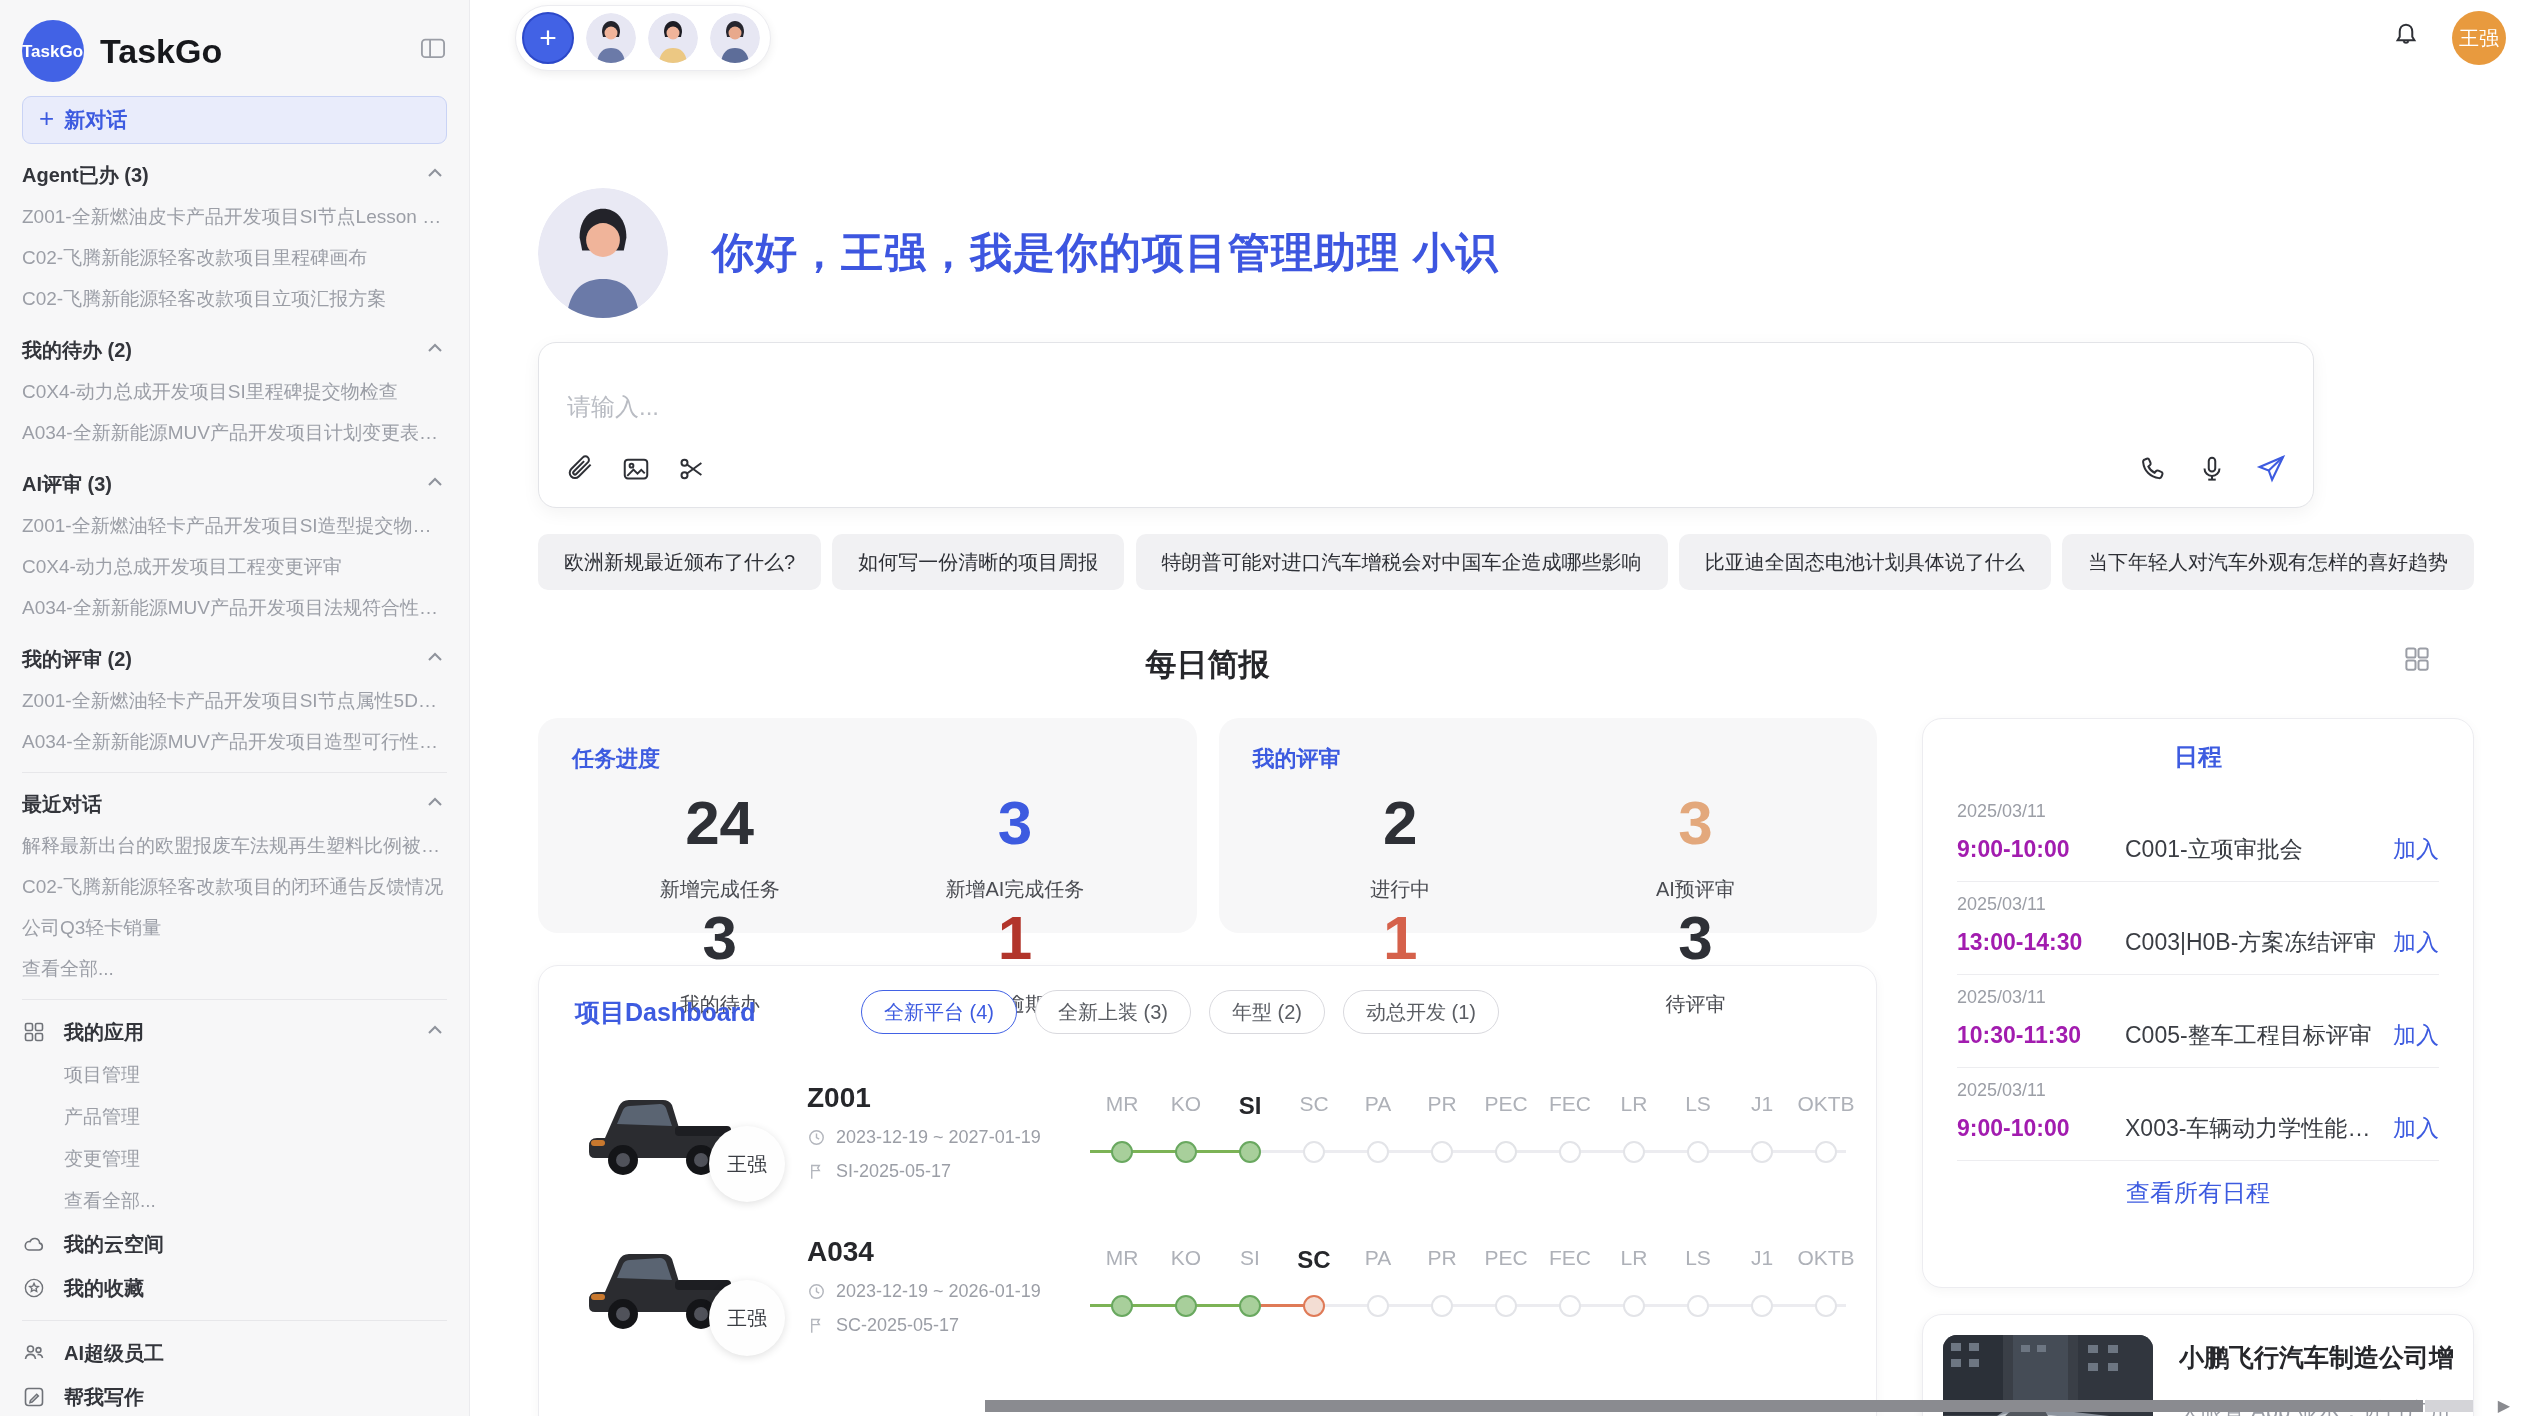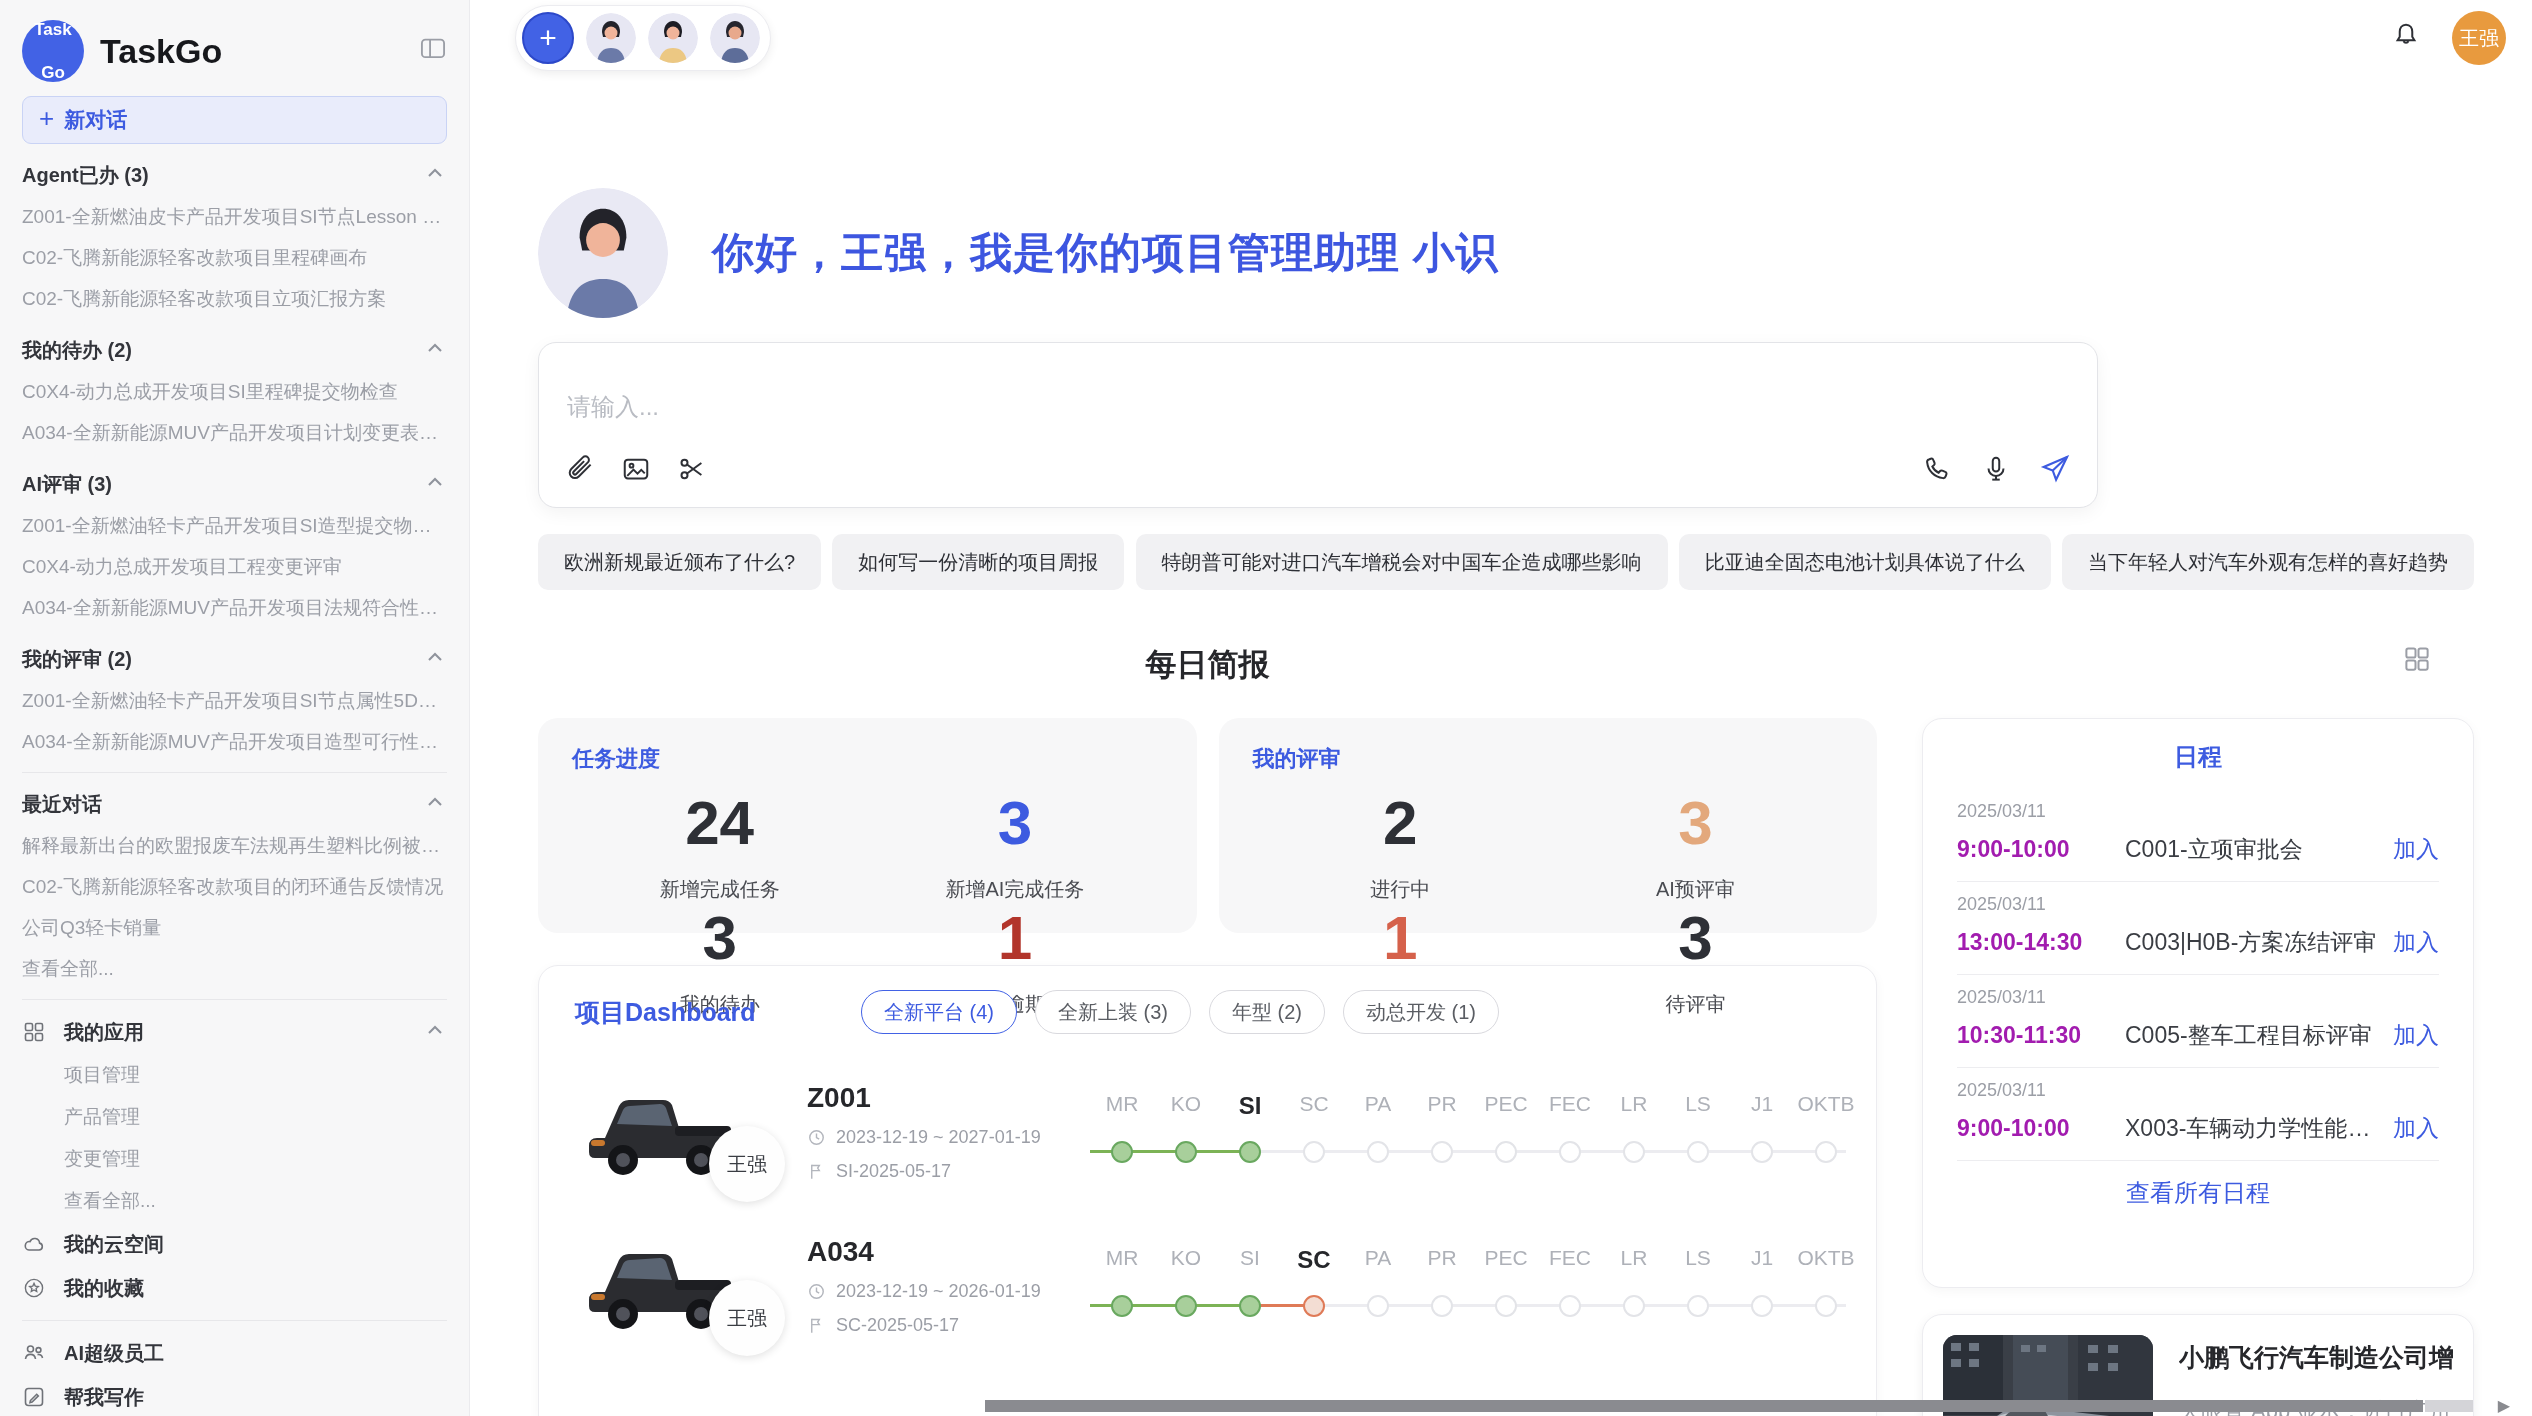--- a/index.html
+++ b/index.html
@@ -3,21 +3,21 @@
 <meta charset="utf-8">
 <style>
   html,body{margin:0;padding:0;background:#fff;}
   *{box-sizing:border-box;}
   body{font-family:"Liberation Sans","DejaVu Sans",sans-serif;color:#26272b;}
   #app{width:2532px;height:1416px;display:flex;overflow:hidden;position:relative;background:#fff;}
 
   
   .sidebar{width:470px;height:100%;background:#f7f7f8;border-right:1px solid #ebebee;padding:18px 22px 0 22px;flex-shrink:0;overflow:hidden;}
   .logo-row{display:flex;align-items:center;height:66px;}
-  .logo-circle{width:62px;height:62px;border-radius:50%;background:#4262e5;color:#fff;display:flex;flex-direction:column;align-items:center;justify-content:space-between;font-size:17px;font-weight:700;line-height:19px;flex-shrink:0;}
+  .logo-circle{width:62px;height:62px;border-radius:50%;background:#4262e5;color:#fff;display:flex;flex-direction:row;align-items:center;justify-content:flex-start;font-size:17px;font-weight:700;line-height:19px;flex-shrink:0;}
   .app-title{font-size:34px;font-weight:800;color:#17181c;margin-left:16px;flex:1;}
   .panel-icon{color:#9b9ea6;}
   .new-chat{margin-top:12px;height:48px;border:1px solid #c9d3f5;background:#e9ecfb;border-radius:9px;display:flex;align-items:center;padding:0 16px;color:#3d5be0;font-size:21px;font-weight:600;cursor:pointer;}
   .new-chat .plus{font-size:26px;font-weight:400;margin-right:10px;margin-top:-3px;}
   .sb-group{margin-top:10px;}
   .sb-head{display:flex;align-items:center;justify-content:space-between;height:42px;}
   .sb-head .t{font-size:20px;font-weight:600;color:#33353b;}
   .sb-head .chev{color:#8f939c;}
   .sb-item{height:41px;line-height:41px;font-size:19px;color:#9b9ea6;white-space:nowrap;overflow:hidden;text-overflow:ellipsis;cursor:pointer;}
   .divider{height:1px;background:#e7e7ea;margin:10px 0;}
@@ -33,21 +33,21 @@
   .pill-avatar{width:50px;height:50px;border-radius:50%;margin-left:12px;overflow:hidden;cursor:pointer;}
   .top-right{display:flex;align-items:center;}
   .bell{color:#2e3036;margin-right:30px;cursor:pointer;}
   .user-badge{width:54px;height:54px;border-radius:50%;background:#e89a3e;color:#fff;font-size:20px;display:flex;align-items:center;justify-content:center;cursor:pointer;}
 
   .content{padding:0 0 0 68px;position:relative;}
   .greet{margin-top:112px;display:flex;align-items:center;}
   .greet-avatar{width:130px;height:130px;border-radius:50%;overflow:hidden;flex-shrink:0;}
   .greet-text{margin-left:44px;font-size:42px;font-weight:800;color:#3d56e0;letter-spacing:1px;}
 
-  .composer{width:1560px;margin-top:24px;height:166px;border:1px solid #e3e4e8;border-radius:18px;box-shadow:0 5px 18px rgba(0,0,0,.05);padding:20px 26px 16px 26px;display:flex;flex-direction:column;background:#fff;}
+  .composer{width:1776px;margin-top:24px;height:166px;border:1px solid #e3e4e8;border-radius:18px;box-shadow:0 5px 18px rgba(0,0,0,.05);padding:20px 26px 16px 26px;display:flex;flex-direction:column;background:#fff;}
   .composer textarea{border:none;outline:none;resize:none;font-family:inherit;font-size:24px;color:#33353b;flex:1;margin-top:26px;background:transparent;}
   .composer textarea::placeholder{color:#b9bcc3;}
   .composer-bar{display:flex;align-items:center;justify-content:space-between;height:44px;}
   .cicons{display:flex;align-items:center;gap:26px;color:#2e3036;}
   .cicons .cic{cursor:pointer;display:flex;}
   .cicons-r{display:flex;align-items:center;gap:28px;}
   .send-ic{color:#3d5be0;}
 
   .chips{width:1936px;margin-top:26px;display:flex;justify-content:space-between;}
   .chip{background:#f1f1f3;border-radius:10px;height:56px;display:flex;align-items:center;padding:0 26px;font-size:20px;color:#2e3036;cursor:pointer;white-space:nowrap;}

